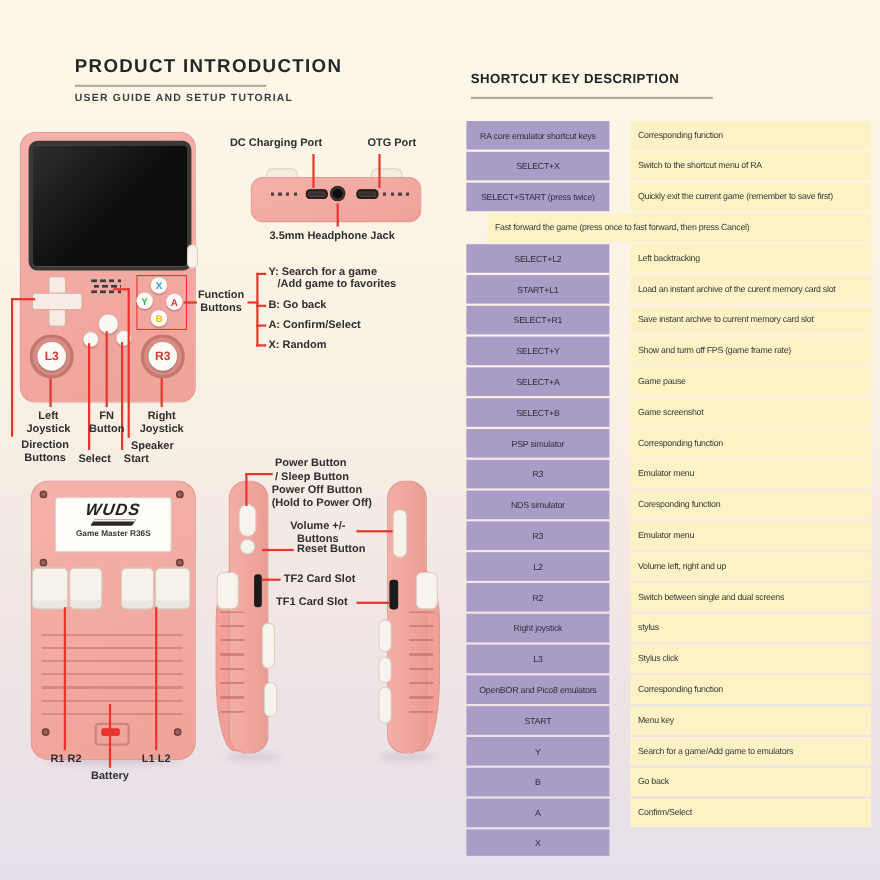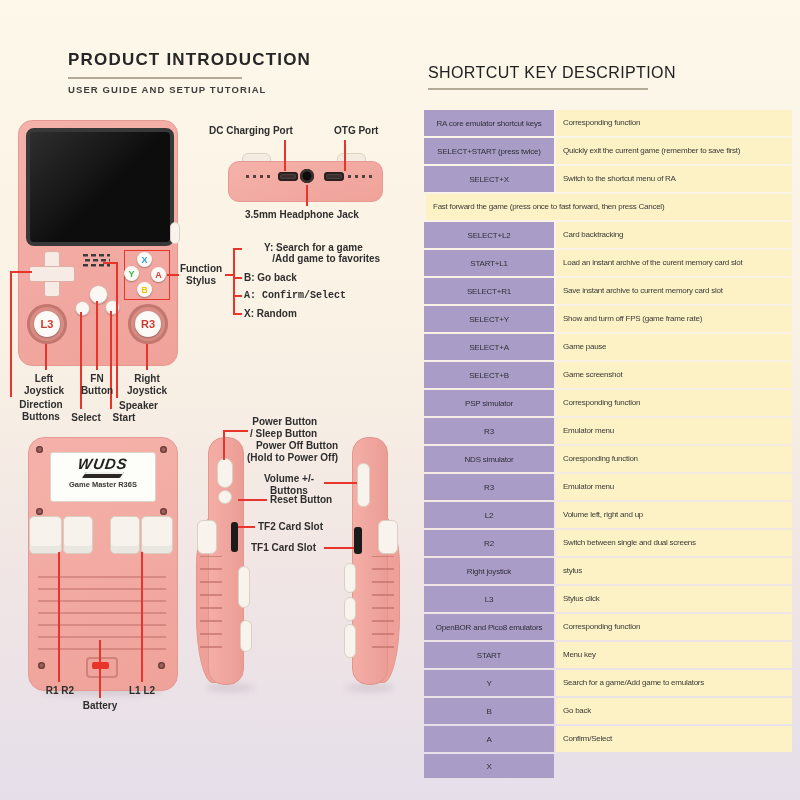--- a/index.html
+++ b/index.html
@@ -6,21 +6,21 @@
   body{font-family:"Liberation Sans", sans-serif;}
   #canvas{position:relative;width:800px;height:800px;overflow:hidden;
     background:linear-gradient(180deg,#fdf8ea 0%,#faf2e4 40%,#f1e6e4 70%,#e6dfea 100%);}
   
   .h1{position:absolute;font-weight:bold;color:#262626;letter-spacing:1.2px;white-space:nowrap;}
   .hline{position:absolute;background:#b3aa97;height:1.5px;}
   .sub{position:absolute;font-weight:bold;color:#3d3d3d;font-size:9.5px;letter-spacing:1.1px;white-space:nowrap;}
   
   .rline{position:absolute;background:#e8352c;}
   
-  .dlabel{position:absolute;font-weight:bold;font-size:10px;line-height:11.5px;color:#2e2e2e;white-space:pre-line;text-align:right;}
+  .dlabel{position:absolute;font-weight:bold;font-size:10px;line-height:11.5px;color:#2e2e2e;white-space:pre-line;}
   .legend{position:absolute;font-weight:bold;font-size:10px;line-height:11px;color:#2e2e2e;white-space:pre;}
   .center{text-align:center;}
   
   .shell{position:absolute;background:linear-gradient(160deg,#f5b2aa,#efa29a);border:1px solid #e49a92;}
   .screen{position:absolute;left:7px;top:7px;width:140px;height:110px;background:linear-gradient(135deg,#2e2e2e,#0d0d0d 55%);border:4px solid #383838;border-radius:8px;}
   .dpad-v{position:absolute;left:25px;top:130px;width:14px;height:44px;background:#f7ece5;border:1px solid #ddb0a8;border-radius:3px;}
   .dpad-h{position:absolute;left:10px;top:145px;width:44px;height:14px;background:#f7ece5;border:1px solid #ddb0a8;border-radius:3px;}
   .speaker{position:absolute;left:64px;top:133px;width:27px;height:13px;
     background-image:repeating-linear-gradient(90deg,#3c3c3c 0 5px,transparent 5px 8px),repeating-linear-gradient(90deg,#3c3c3c 0 5px,transparent 5px 8px),repeating-linear-gradient(90deg,#3c3c3c 0 5px,transparent 5px 8px);
     background-size:100% 2.5px;background-repeat:no-repeat;background-position:0 0,2px 5px,0 10px;}
@@ -45,27 +45,27 @@
   .grip{position:absolute;background:#efa098;border:1px solid #e2968e;border-radius:50% 50% 45% 45% / 30% 30% 40% 40%;}
   .gripridges{position:absolute;background-image:repeating-linear-gradient(0deg,rgba(190,110,102,.65) 0 2px,transparent 2px 13px);}
   .whitenub{position:absolute;background:#f8f4ed;border:1px solid #d9d1c3;border-radius:6px;}
   .slot{position:absolute;background:#1b1b1b;border-radius:3px;}
   .dotstrip{position:absolute;height:3px;width:24px;background-image:repeating-linear-gradient(90deg,#53413e 0 3px,transparent 3px 7px);}
   .usbc{position:absolute;width:20px;height:9px;background:#3a2f2e;border-radius:4px;box-shadow:inset 0 0 0 2px #2a201f, inset 0 0 0 3px #4d403e;}
   .jack{position:absolute;width:14px;height:14px;border-radius:50%;background:#0d0d0d;box-shadow:inset 0 0 0 2.5px #3b3230;}
   .bump{position:absolute;height:13px;background:#f3ece0;border:1px solid #ddd3c2;border-radius:6px 6px 0 0;}
   .shadow{position:absolute;background:rgba(90,70,90,.14);border-radius:50%;filter:blur(3px);}
   
-  .h2{position:absolute;font-weight:normal;font-size:16px;color:#222;letter-spacing:.4px;white-space:nowrap;}
+  .h2{position:absolute;font-weight:bold;font-size:12px;color:#222;letter-spacing:.4px;white-space:nowrap;}
   #shortcut-table{position:absolute;left:424px;top:110px;width:368px;}
   .trow{display:flex;margin-bottom:2px;}
   .tkey{width:126px;background:#a99dc7;color:#2f2f36;font-size:8px;letter-spacing:-0.2px;
     display:flex;align-items:center;justify-content:center;text-align:center;min-height:22px;padding:1px 2px;white-space:nowrap;}
   .tval{flex:1;background:#fcf2c6;color:#3b3a35;font-size:8px;letter-spacing:-0.25px;line-height:10.5px;
-    display:flex;align-items:center;min-height:22px;padding:2px 20px 2px 7px;margin-left:2px;}
+    display:flex;align-items:center;min-height:22px;padding:2px 20px 2px 7px;margin-left:19px;}
 </style>
 </head>
 <body>
 
 <div id="canvas">
 
   <div class="h1" style="left:68px;top:50px;font-size:17px;">PRODUCT INTRODUCTION</div>
   <div class="hline" style="left:68px;top:77px;width:174px;"></div>
   <div class="sub" style="left:68px;top:84px;">USER GUIDE AND SETUP TUTORIAL</div>
 
@@ -124,31 +124,31 @@
 
   <div class="rline" style="left:284px;top:140px;width:2px;height:31px;"></div>
   <div class="rline" style="left:344px;top:140px;width:2px;height:31px;"></div>
   <div class="rline" style="left:306px;top:185px;width:2px;height:21px;"></div>
   <div class="dlabel" style="left:209px;top:125px;">DC Charging Port</div>
   <div class="dlabel" style="left:334px;top:125px;">OTG Port</div>
   <div class="dlabel" style="left:245px;top:209px;">3.5mm Headphone Jack</div>
 
   <div class="rline" style="left:167px;top:274px;width:12px;height:2px;"></div>
   <div class="dlabel center" style="left:177px;top:263px;width:48px;">Function
-Stylus</div>
+Buttons</div>
   <div class="rline" style="left:225px;top:274px;width:10px;height:2px;"></div>
   <div class="rline" style="left:233px;top:248px;width:2px;height:67px;"></div>
   <div class="rline" style="left:233px;top:248px;width:9px;height:2px;"></div>
   <div class="rline" style="left:233px;top:277px;width:9px;height:2px;"></div>
   <div class="rline" style="left:233px;top:295px;width:9px;height:2px;"></div>
   <div class="rline" style="left:233px;top:313px;width:9px;height:2px;"></div>
-  <div class="legend" style="left:244px;top:242px;margin-left:20px;">Y: Search for a game
+  <div class="legend" style="left:244px;top:242px;">Y: Search for a game
    /Add game to favorites</div>
   <div class="legend" style="left:244px;top:272px;">B: Go back</div>
-  <div class="legend" style="left:244px;top:290px;font-family:Liberation Mono, monospace;">A: Confirm/Select</div>
+  <div class="legend" style="left:244px;top:290px;">A: Confirm/Select</div>
   <div class="legend" style="left:244px;top:308px;">X: Random</div>
 
   <div class="shadow" style="left:40px;top:686px;width:124px;height:10px;"></div>
   <div class="shell" style="left:28px;top:437px;width:148px;height:252px;border-radius:16px;"></div>
   <div class="plate" style="left:50px;top:452px;width:104px;height:48px;">
     <div class="brand">WUDS</div>
     <div class="swoosh"></div>
     <div class="model">Game Master R36S</div>
   </div>
   <div class="screw" style="left:36px;top:446px;"></div>
@@ -211,33 +211,33 @@
   <div class="rline" style="left:324px;top:547px;width:30px;height:2px;"></div>
 
   <div class="h2" style="left:428px;top:64px;">SHORTCUT KEY DESCRIPTION</div>
   <div class="hline" style="left:428px;top:88px;width:220px;"></div>
   <div id="shortcut-table">
       <div class="trow">
         <div class="tkey">RA core emulator shortcut keys</div>
         <div class="tval">Corresponding function</div>
       </div>
       <div class="trow">
+        <div class="tkey">SELECT+X</div>
+        <div class="tval">Switch to the shortcut menu of RA</div>
+      </div>
+      <div class="trow">
         <div class="tkey">SELECT+START (press twice)</div>
         <div class="tval">Quickly exit the current game (remember to save first)</div>
       </div>
       <div class="trow">
-        <div class="tkey">SELECT+X</div>
-        <div class="tval">Switch to the shortcut menu of RA</div>
-      </div>
-      <div class="trow">
         <div class="tval">Fast forward the game (press once to fast forward, then press Cancel)</div>
       </div>
       <div class="trow">
         <div class="tkey">SELECT+L2</div>
-        <div class="tval">Card backtracking</div>
+        <div class="tval">Left backtracking</div>
       </div>
       <div class="trow">
         <div class="tkey">START+L1</div>
         <div class="tval">Load an instant archive of the curent memory card slot</div>
       </div>
       <div class="trow">
         <div class="tkey">SELECT+R1</div>
         <div class="tval">Save instant archive to current memory card slot</div>
       </div>
       <div class="trow">

